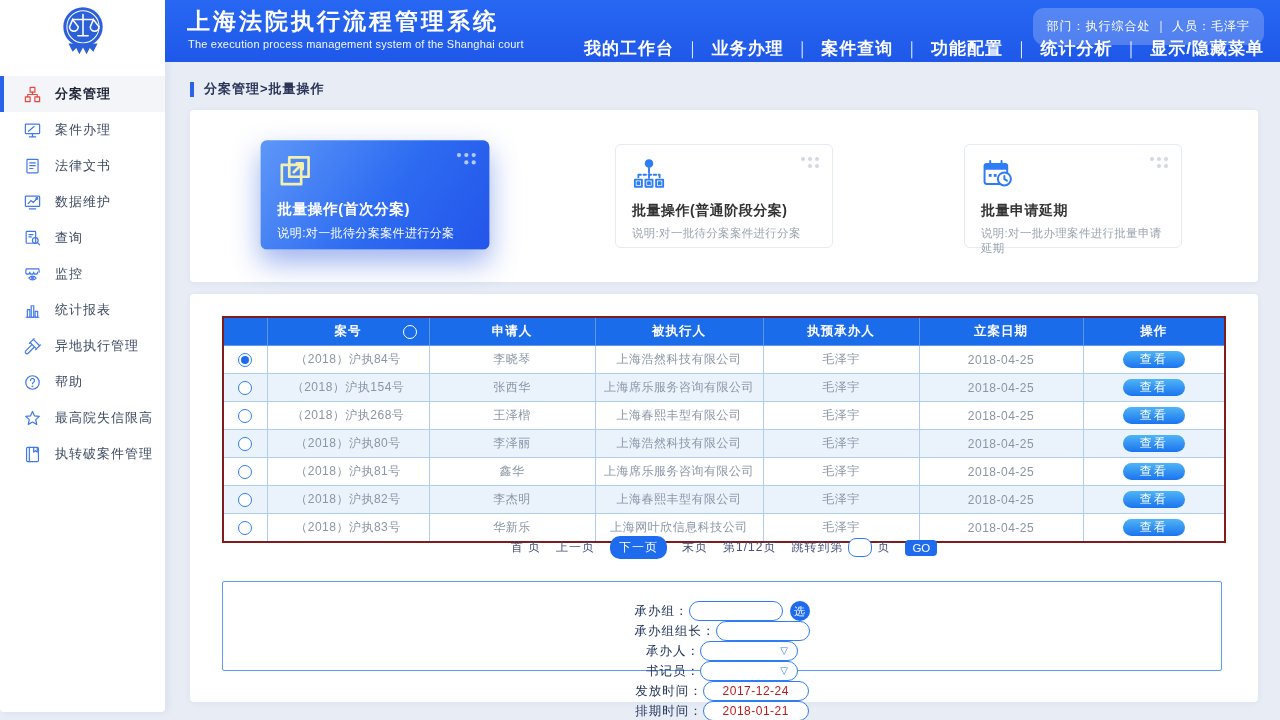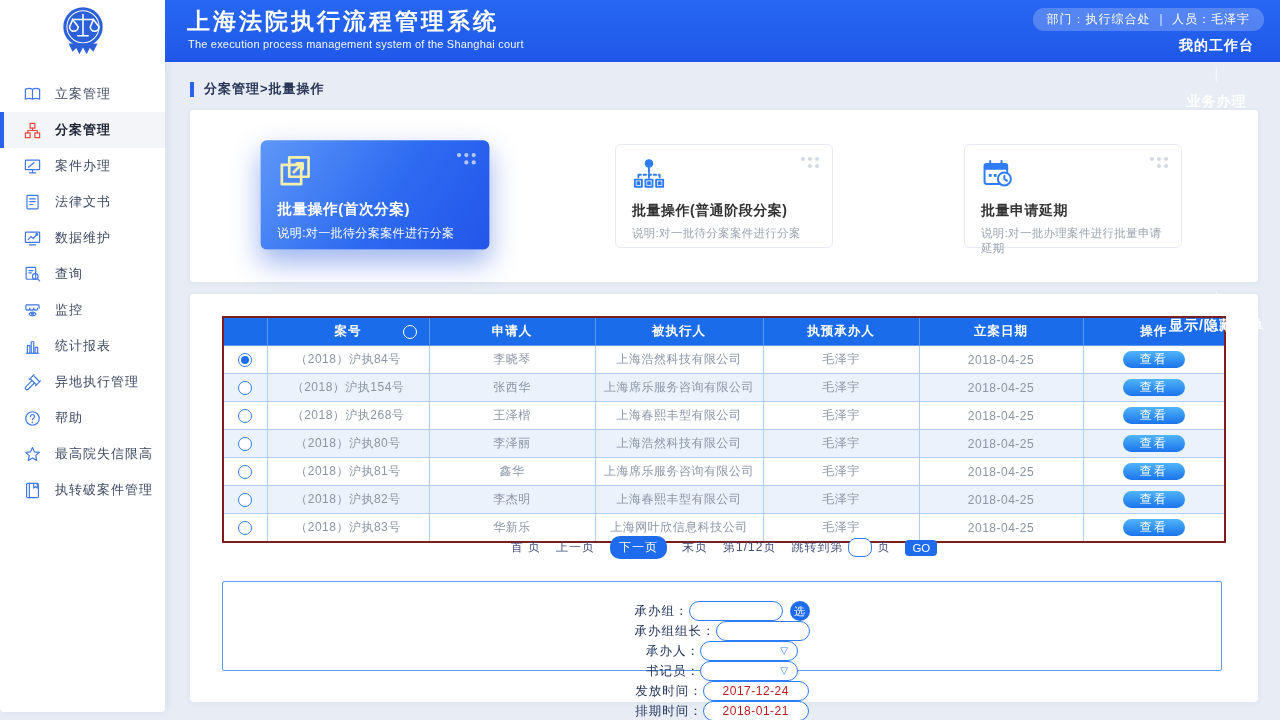--- a/index.html
+++ b/index.html
@@ -4,22 +4,22 @@
 <style>
   html,body{margin:0;padding:0;}
   body{width:1280px;height:720px;font-family:"Liberation Sans","DejaVu Sans",sans-serif;background:#dfe5f0;overflow:hidden;}
   .page{position:relative;width:1280px;height:720px;background:#e7ecf5;overflow:hidden;}
 
   
   .logo-area{position:absolute;left:0;top:0;width:165px;height:62px;background:#fff;z-index:5;display:flex;align-items:center;justify-content:center;}
   .header{position:absolute;left:165px;top:0;right:0;height:62px;background:linear-gradient(180deg,#2767f2,#1f58e9);color:#fff;z-index:4;}
   .header-title{position:absolute;left:22px;top:6px;font-size:23px;font-weight:bold;letter-spacing:3px;}
   .header-sub{position:absolute;left:23px;top:38px;font-size:11px;opacity:.95;letter-spacing:.2px;}
-  .user-pill{position:absolute;right:16px;top:8px;background:rgba(255,255,255,.22);border-radius:11px;padding:3px 14px;font-size:12px;letter-spacing:1px;}
-  .nav{position:absolute;right:16px;top:37px;display:flex;align-items:center;gap:10px;font-size:14px;font-weight:bold;letter-spacing:1px;flex-direction:column;}
+  .user-pill{position:absolute;right:16px;top:8px;background:rgba(255,255,255,.22);border-radius:11px;padding:10px 14px;font-size:12px;letter-spacing:1px;}
+  .nav{position:absolute;right:16px;top:37px;display:flex;align-items:center;gap:10px;font-size:17px;font-weight:bold;letter-spacing:1px;}
   .nav-item{cursor:pointer;white-space:nowrap;}
   .nav-sep{opacity:.85;font-weight:normal;}
 
   
   .sidebar{position:absolute;left:0;top:62px;width:165px;height:650px;background:#fff;box-shadow:2px 0 8px rgba(30,60,120,.07);z-index:3;padding-top:14px;box-sizing:border-box;border-radius:0 0 4px 4px;}
   .side-item{position:relative;display:flex;align-items:center;gap:13px;height:36px;padding-left:23px;color:#3d4a63;font-size:13px;cursor:pointer;letter-spacing:1px;}
   .side-icon{width:19px;height:19px;flex:0 0 19px;color:#3f78e8;display:inline-flex;}
   .side-icon svg{width:100%;height:100%;}
   .side-item.active{background:#f3f5f8;color:#1d2536;font-weight:bold;}
   .side-item.active::before{content:"";position:absolute;left:0;top:0;bottom:0;width:4px;background:#2a62ee;}
@@ -116,28 +116,20 @@
         <span class="nav-sep">｜</span>
         <span class="nav-item">功能配置</span>
         <span class="nav-sep">｜</span>
         <span class="nav-item">统计分析</span>
         <span class="nav-sep">｜</span>
         <span class="nav-item">显示/隐藏菜单</span>
       </nav>
   </header>
 
   <aside class="sidebar" id="sidebar">
-      <div class="side-item">
-    <span class="side-icon">
-          <svg viewBox="0 0 24 24" fill="none" stroke="currentColor" stroke-width="1.5" stroke-linecap="round" stroke-linejoin="round">
-            <path d="M3 5.5C6 4 9 4 12 5.5c3-1.5 6-1.5 9 0V18c-3-1.5-6-1.5-9 0-3-1.5-6-1.5-9 0zM12 5.5V18"></path>
-          </svg>
-        </span>
-    <span class="side-label">立案管理</span>
-  </div>
       <div class="side-item active">
     <span class="side-icon">
           <svg viewBox="0 0 24 24" fill="none" stroke="currentColor" stroke-width="1.5" stroke-linecap="round" stroke-linejoin="round">
             <rect x="9" y="3" width="6" height="6"></rect>
             <rect x="3" y="15" width="6" height="6"></rect>
             <rect x="15" y="15" width="6" height="6"></rect>
             <path d="M12 9v3M6 15v-3h12v3"></path>
           </svg>
         </span>
     <span class="side-label">分案管理</span>

